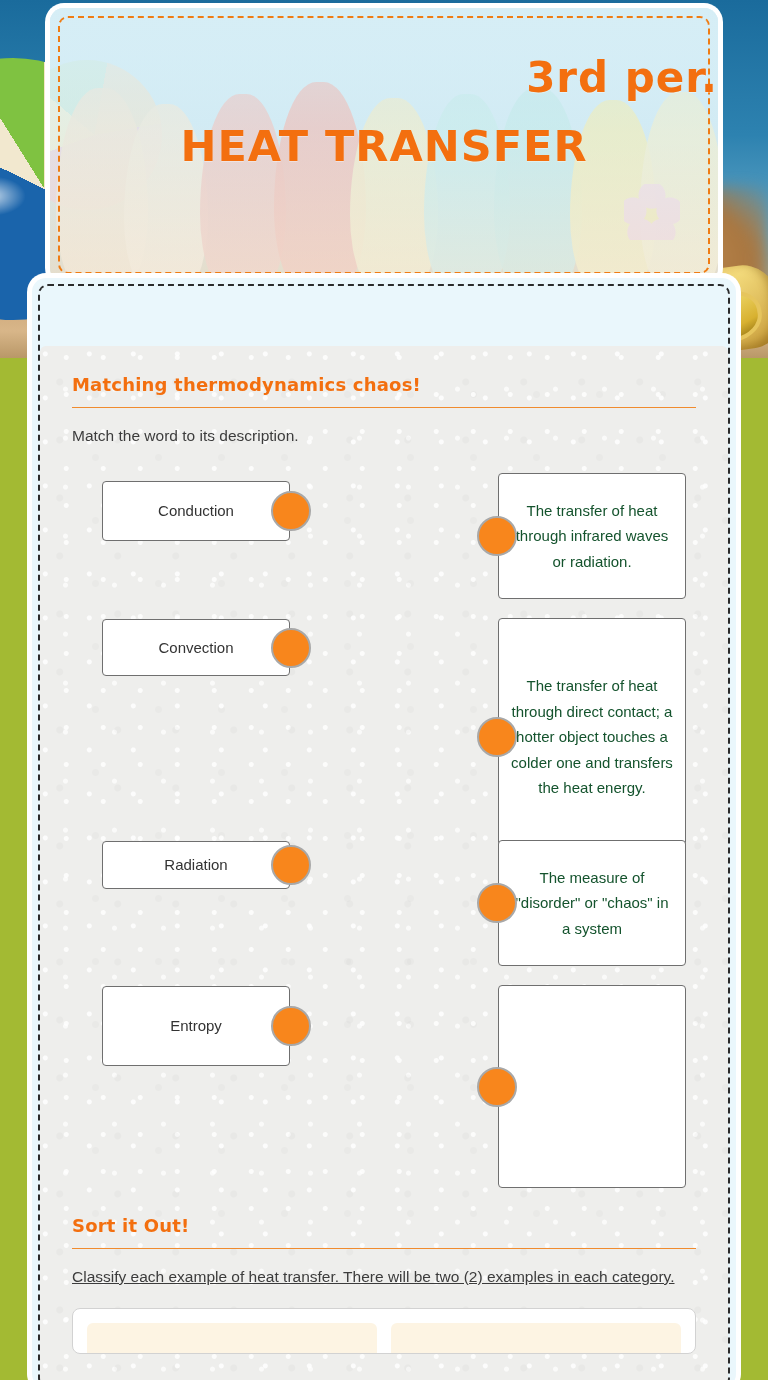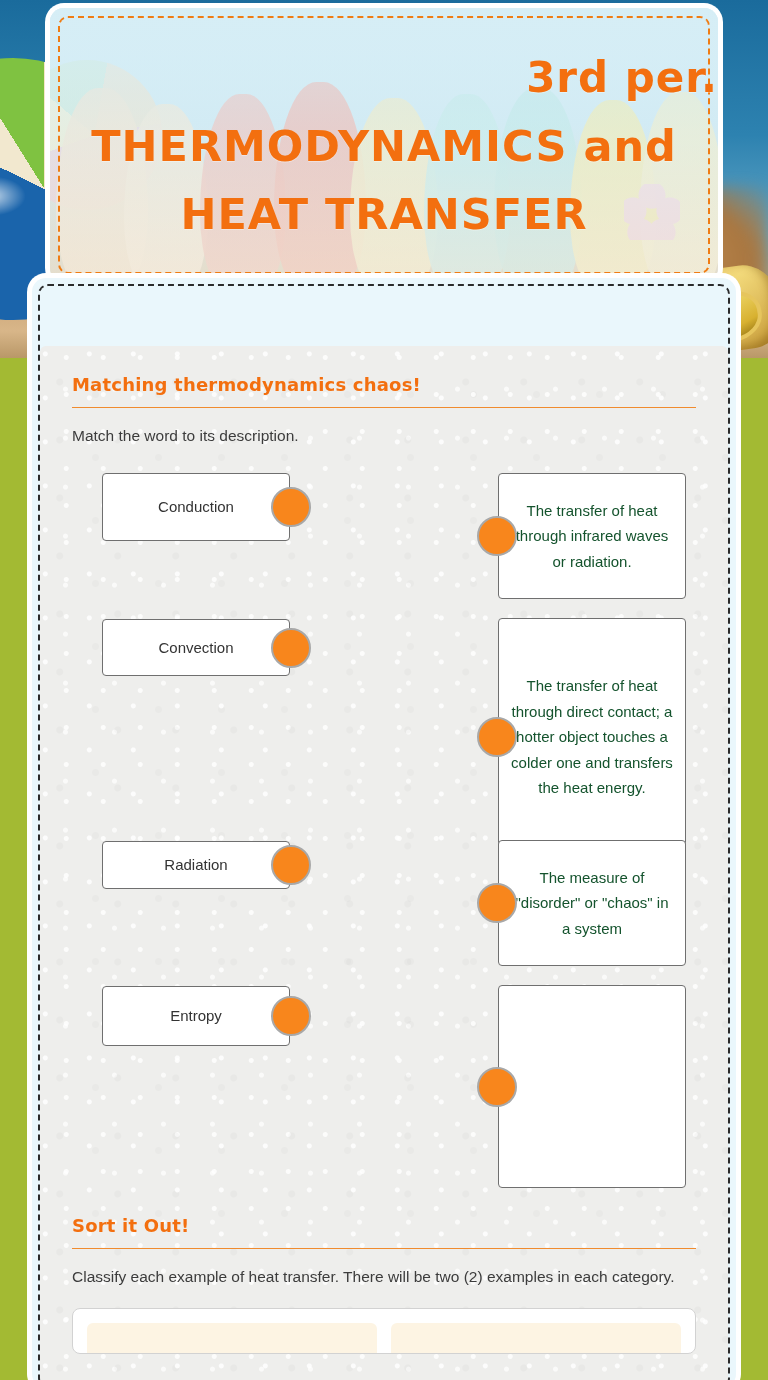--- a/index.html
+++ b/index.html
@@ -276,20 +276,21 @@
   .dot-right { right: -22px; top: 50%; transform: translateY(-50%); }
   .dot-left  { left: -22px;  top: 50%; transform: translateY(-50%); }
 
   
   .sort-section { margin-top: 22px; }
   .sort-instructions {
     color: #3c3c3c;
     font-size: 15.5px;
     line-height: 26px;
     margin-top: 15px;
+    text-decoration: underline;
   }
   .sort-table {
     margin-top: 18px;
     background: #ffffff;
     border: 1px solid #d2d2d2;
     border-radius: 8px;
     padding: 14px 14px 0 14px;
     display: flex;
     gap: 14px;
     height: 46px;
@@ -327,54 +328,53 @@
     <div class="ff ff6"></div>
     <div class="ff ff7"></div>
     <div class="ff ff8"></div>
     <div class="ff ff9"></div>
     <div class="ff-flower"></div>
   </div>
   <div class="title-wash"></div>
   <div class="title-dash"></div>
   <div class="title-text">
     <span class="l1">3rd per.</span>
-    <span class="l2">THERMODYNAMICS and</span>
     <span class="l3">HEAT TRANSFER</span>
   </div>
 </div>
 
 <div class="sheet-card">
   <div class="sheet-dash"></div>
 
   <div class="sheet-body">
 
     <div>
       <div class="section-title">Matching thermodynamics chaos!</div>
       <div class="section-rule"></div>
       <div class="section-instructions">Match the word to its description.</div>
 
       <div class="match-wrap">
 
         <div class="match-col-left">
-          <div class="term-box" style="top:0px; height:68px;">
+          <div class="term-box" style="top:8px; height:60px;">
             <span>Conduction</span>
             <span class="dot dot-right"></span>
           </div>
 
           <div class="term-box" style="top:146px; height:57px;">
             <span>Convection</span>
             <span class="dot dot-right"></span>
           </div>
 
           <div class="term-box" style="top:368px; height:48px;">
             <span>Radiation</span>
             <span class="dot dot-right"></span>
           </div>
 
-          <div class="term-box" style="top:513px; height:60px;">
+          <div class="term-box" style="top:513px; height:80px;">
             <span>Entropy</span>
             <span class="dot dot-right"></span>
           </div>
         </div>
 
         <div class="match-col-right">
           <div class="desc-box" style="top:0px; height:126px;">
             <span>The transfer of heat through infrared waves or radiation.</span>
             <span class="dot dot-left"></span>
           </div>

